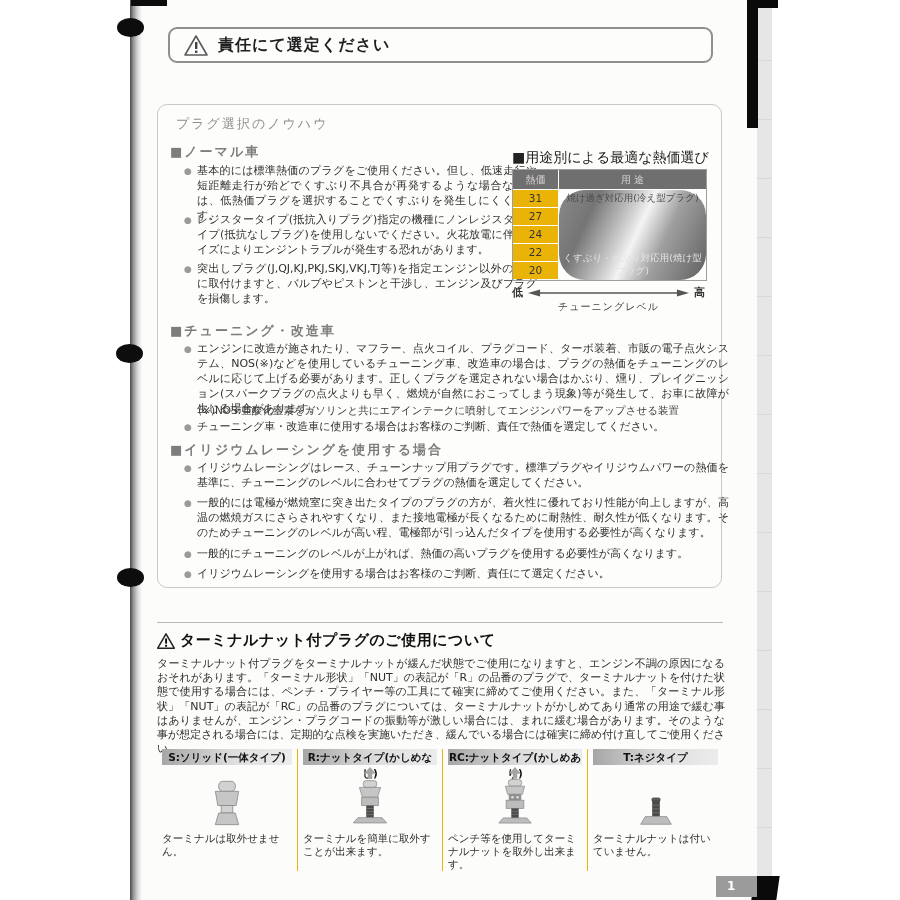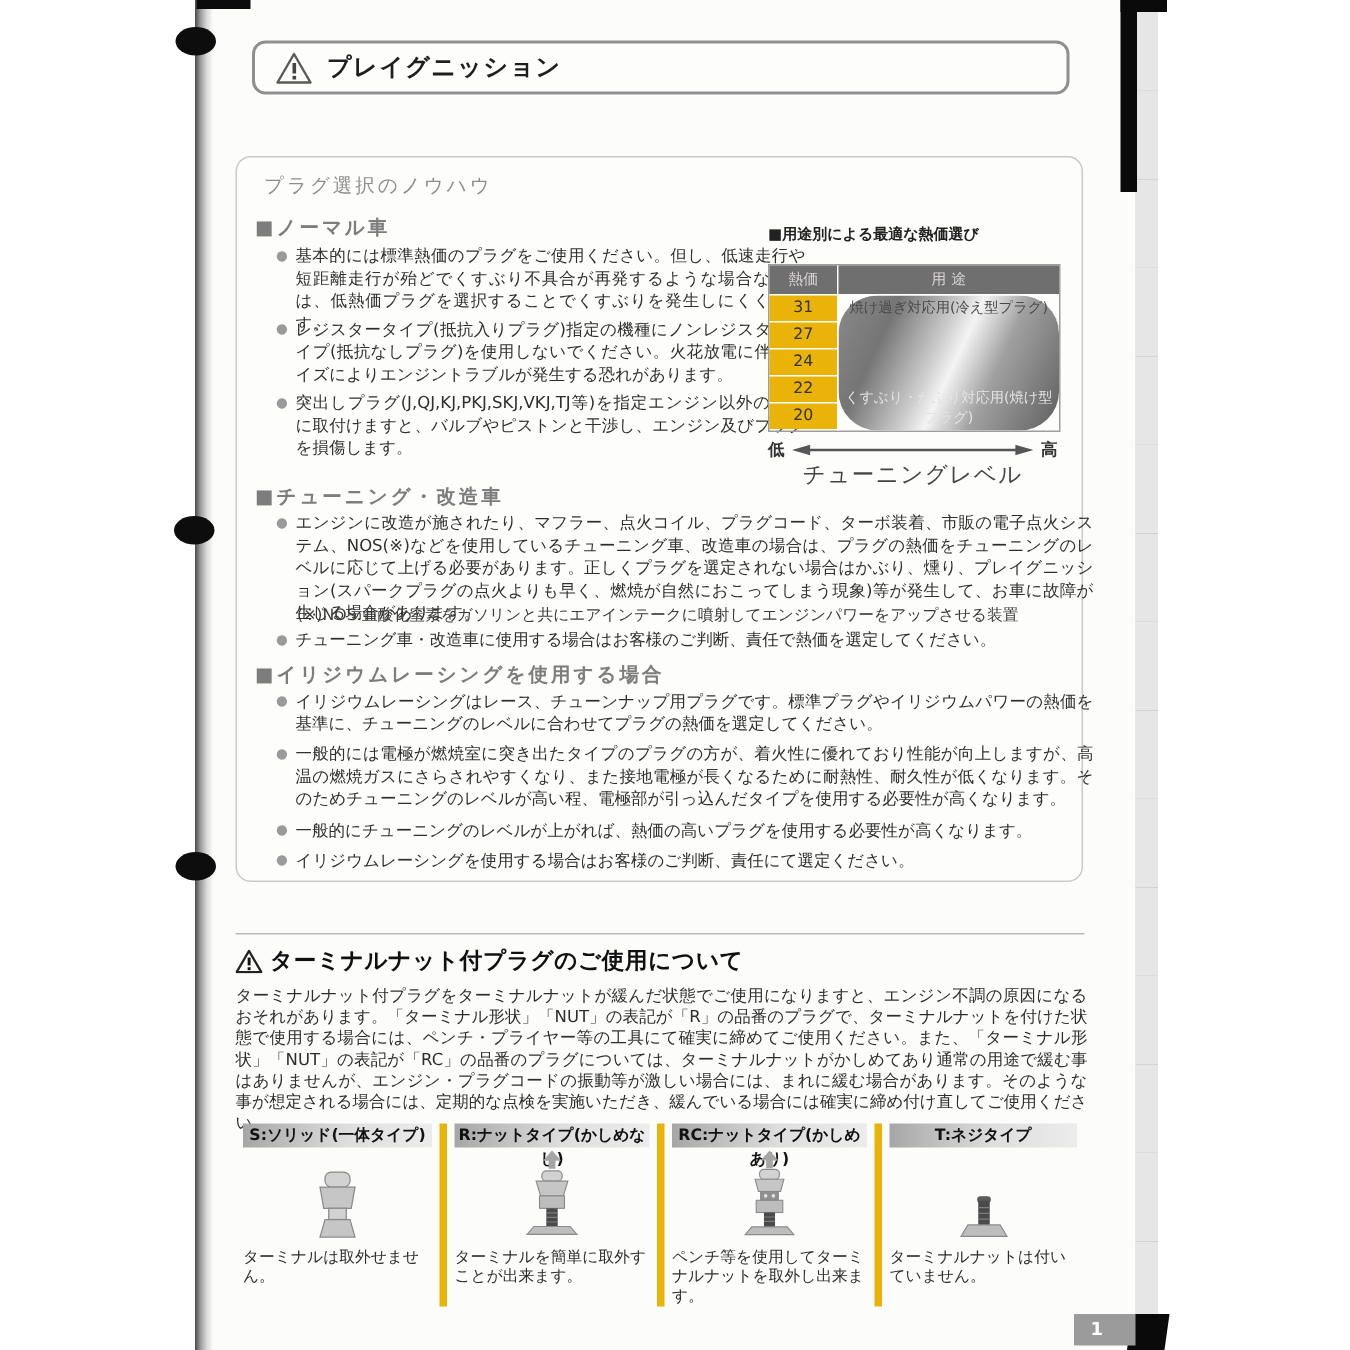--- a/index.html
+++ b/index.html
@@ -28,65 +28,65 @@
   
   .panel{position:absolute;left:27px;top:104px;width:565px;height:484px;border:1px solid #c9c9c9;
          border-radius:10px;background:#fdfdfb;box-sizing:border-box;}
   .panel-title{position:absolute;left:18px;top:10px;font-size:13px;color:#8e8e8e;letter-spacing:2px;}
   .sec-head{position:absolute;left:12px;font-size:13px;font-weight:bold;color:#7d7d7d;letter-spacing:2px;}
   .bullet{position:absolute;font-size:11px;color:#2f2f2f;line-height:15px;padding-left:13px;text-align:justify;}
   .bullet::before{content:"●";position:absolute;left:0;top:1px;color:#9a9a9a;font-size:9px;}
   .note{position:absolute;font-size:10.5px;color:#3a3a3a;line-height:13px;}
   
   .heat{position:absolute;left:354px;top:44px;width:197px;}
-  .heat-title{font-size:10px;font-weight:bold;color:#222;margin-bottom:13px;}
+  .heat-title{font-size:14px;font-weight:normal;color:#222;margin-bottom:2px;}
   .ht{width:193px;border:1px solid #9e9e9e;}
   .ht-row{display:flex;}
   .ht-h{height:19px;background:#6f6f6f;}
   .ht-h .c1,.ht-h .c2{color:#d9d4d4;font-size:10px;line-height:19px;text-align:center;}
   .c1{width:46px;border-right:1px solid #fff;box-sizing:border-box;}
   .c2{flex:1;}
   .ht-vals{display:flex;}
   .vals-col{width:46px;border-right:1px solid #fff;box-sizing:border-box;}
   .val{height:17px;background:#eab308;color:#333;font-size:10.5px;line-height:17px;text-align:center;border-top:1px solid #fff;}
   .usage-col{flex:1;position:relative;border-top:1px solid #fff;
              background:linear-gradient(115deg,#8a8a8a 0%,#757575 22%,#cfcfcf 44%,#f4f4f4 52%,#a0a0a0 68%,#5f5f5f 100%);border-radius:26px;}
   .usage-top{position:absolute;left:0;right:0;top:2px;text-align:center;font-size:9.5px;color:#4a4a4a;}
   .usage-bottom{position:absolute;left:0;right:0;bottom:2px;text-align:center;font-size:9.5px;color:#e3e3e3;}
   .scale{width:193px;display:flex;align-items:center;margin-top:4px;font-size:11px;font-weight:bold;color:#333;}
   .scale svg{flex:1;margin:0 5px;}
-  .scale-label{width:193px;text-align:center;font-size:15px;color:#444;letter-spacing:1px;margin-top:0px;}
+  .scale-label{width:193px;text-align:center;font-size:10px;color:#444;letter-spacing:1px;margin-top:0px;}
   
   .divider{position:absolute;left:27px;top:622px;width:566px;height:1px;background:#b9b9b9;}
   .tn-head{position:absolute;left:27px;top:631px;display:flex;align-items:center;}
   .tn-title{font-size:15px;font-weight:bold;color:#101010;margin-left:5px;letter-spacing:0.5px;}
   .tn-body{position:absolute;left:27px;top:657px;width:568px;font-size:11px;color:#2e2e2e;line-height:14.2px;text-align:justify;}
   .tcols{position:absolute;left:27px;top:749px;width:566px;height:122px;display:flex;}
   .tcol{position:relative;box-sizing:border-box;padding:0 5px;}
-  .tcol.b{border-right:5px solid #eab308;}
+  .tcol.b{border-right:1px solid #eab308;}
   .tcol-head{height:16px;background:linear-gradient(to right,#a6a6a6,#dedede 55%,#ececec);
              font-size:10.5px;font-weight:bold;color:#111;text-align:center;line-height:16px;}
   .tcol-illu{height:64px;display:flex;justify-content:center;align-items:flex-end;}
   .tcol-cap{font-size:10.5px;color:#2e2e2e;line-height:13px;margin-top:3px;}
   .w1{width:141px;} .w2{width:145px;} .w3{width:145px;} .w4{width:135px;}
 </style>
 </head>
 <body>
 
 <div class="canvas">
 
   <div class="page">
 
     <div class="warn-box">
       <svg width="24" height="21" viewBox="0 0 24 21">
         <polygon points="12,1 23,20 1,20" fill="none" stroke="#5a5a5a" stroke-width="1.6" stroke-linejoin="round"></polygon>
         <rect x="11" y="7" width="2.4" height="7" fill="#444"></rect>
         <rect x="11" y="15.6" width="2.4" height="2.4" fill="#444"></rect>
       </svg>
-      <span class="warn-title">プレイグニッション</span>
+      <span class="warn-title">責任にて選定ください</span>
     </div>
 
 
     <div class="panel">
       <div class="panel-title">プラグ選択のノウハウ</div>
 
       <div class="sec-head" style="top:38px;">■ノーマル車</div>
       <div class="bullet" style="left:26px;top:58px;width:340px;">基本的には標準熱価のプラグをご使用ください。但し、低速走行や短距離走行が殆どでくすぶり不具合が再発するような場合などには、低熱価プラグを選択することでくすぶりを発生しにくくします。</div>
       <div class="bullet" style="left:26px;top:107px;width:340px;">レジスタータイプ(抵抗入りプラグ)指定の機種にノンレジスタータイプ(抵抗なしプラグ)を使用しないでください。火花放電に伴うノイズによりエンジントラブルが発生する恐れがあります。</div>
       <div class="bullet" style="left:26px;top:156px;width:340px;">突出しプラグ(J,QJ,KJ,PKJ,SKJ,VKJ,TJ等)を指定エンジン以外のものに取付けますと、バルブやピストンと干渉し、エンジン及びプラグを損傷します。</div>

